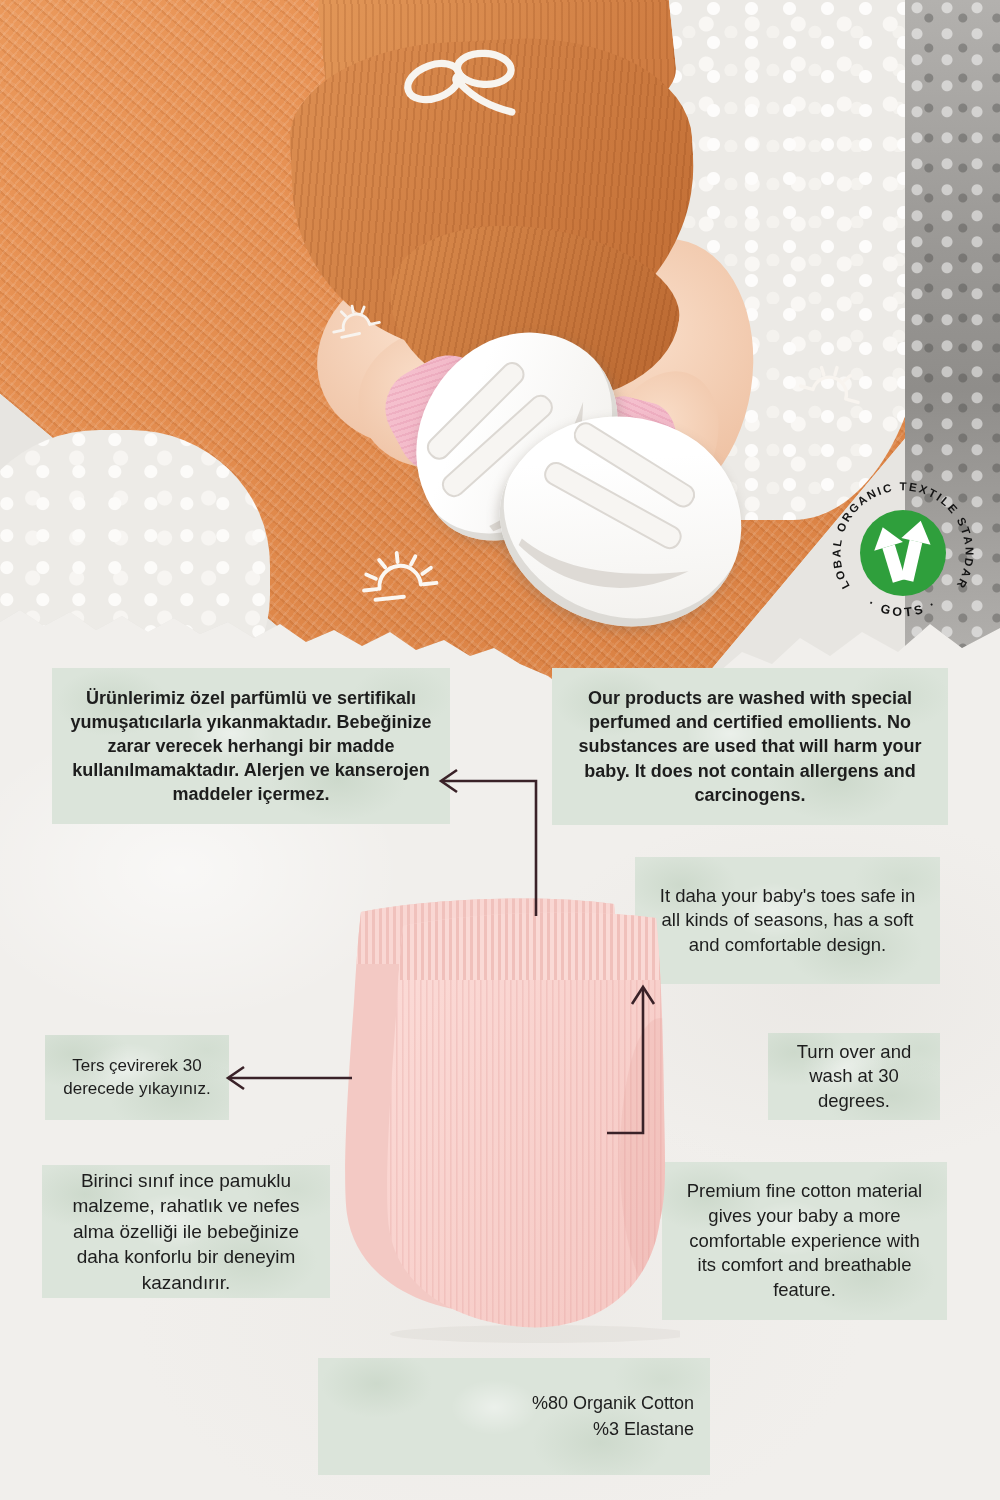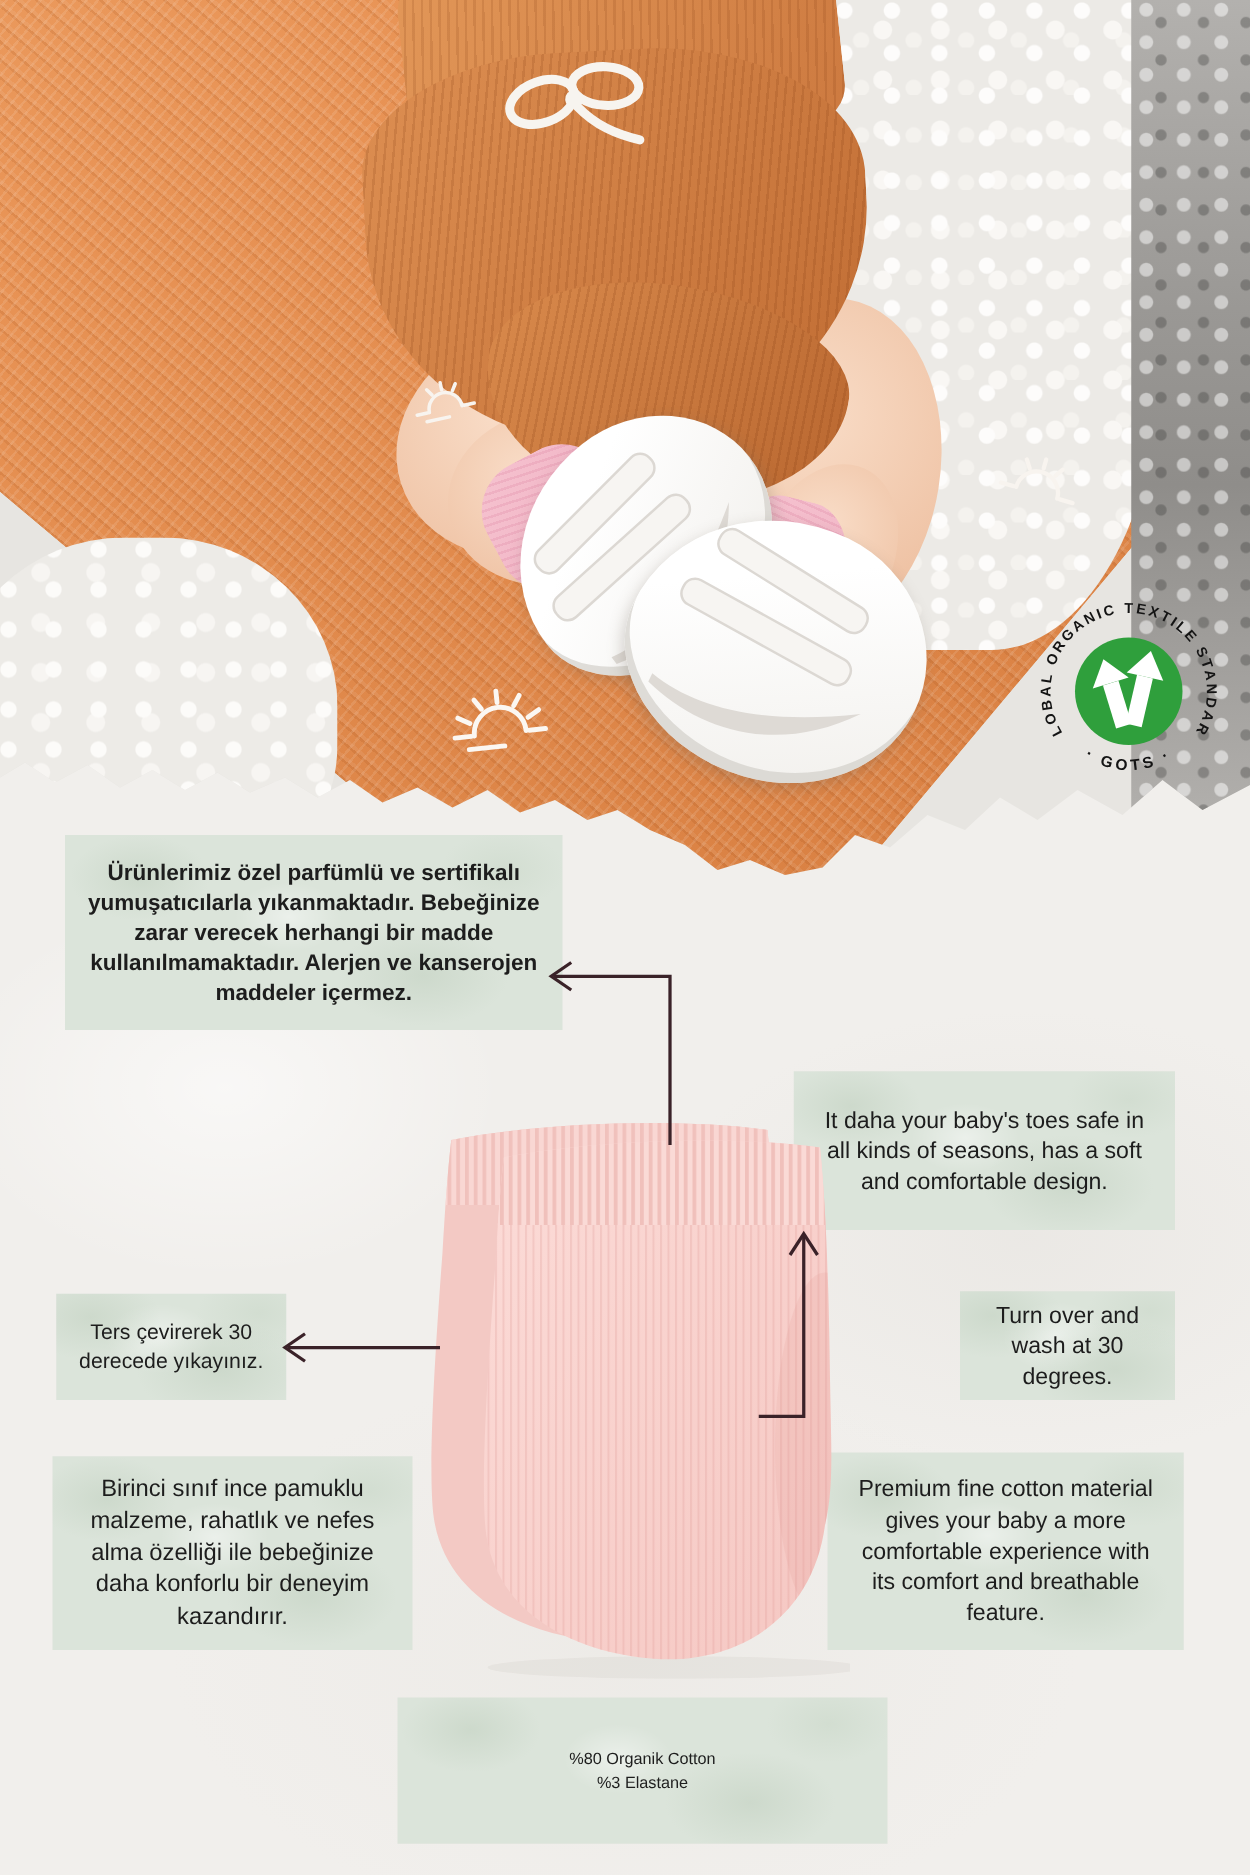--- a/index.html
+++ b/index.html
@@ -84,23 +84,23 @@
       radial-gradient(ellipse 110px 65px at 72% 72%, rgba(178,196,176,.34), transparent 62%),
       radial-gradient(ellipse 70px 45px at 45% 42%, rgba(255,255,255,.45), transparent 62%),
       radial-gradient(ellipse 80px 50px at 88% 18%, rgba(190,206,188,.30), transparent 62%);}
   .bold{font-weight:700;}
   .b1{left:40px;top:668px;width:398px;height:156px;font-size:18px;line-height:1.34;margin-left:12px;}
   .b2{left:552px;top:668px;width:396px;height:157px;font-size:18px;line-height:1.34;}
   .b3{left:40px;top:859px;width:300px;height:124px;font-size:19px;line-height:1.32;}
   .b4{left:635px;top:857px;width:305px;height:127px;font-size:18.5px;line-height:1.32;}
   .b5{left:45px;top:1035px;width:184px;height:85px;font-size:17px;line-height:1.3;}
   .b6{left:768px;top:1033px;width:172px;height:87px;font-size:18.5px;line-height:1.3;}
-  .b7{left:42px;top:1165px;width:288px;height:155px;font-size:19px;line-height:1.34;}
+  .b7{left:42px;top:1165px;width:288px;height:133px;font-size:19px;line-height:1.34;}
   .b8{left:662px;top:1162px;width:285px;height:158px;font-size:18.5px;line-height:1.34;}
-  .b9{left:318px;top:1358px;width:392px;height:117px;font-size:13px;line-height:1.42;flex-direction:column;}
+  .b9{left:318px;top:1358px;width:392px;height:117px;font-size:18px;line-height:1.42;flex-direction:column;align-items:flex-end;}
 
   
   .sock-art{position:absolute;left:330px;top:898px;width:350px;height:445px;}
   .arrows{position:absolute;left:0;top:0;width:1000px;height:1500px;pointer-events:none;}
 </style>
 </head>
 <body>
 
 <div class="page">
 
@@ -190,20 +190,23 @@
         <textPath href="#arcTop" startOffset="50%" text-anchor="middle">GLOBAL ORGANIC TEXTILE STANDARD</textPath>
       </text>
       <text font-family="Liberation Sans, sans-serif" font-size="12.5" font-weight="bold" letter-spacing="3" fill="#141414">
         <textPath href="#arcBot" startOffset="50%" text-anchor="middle">· GOTS ·</textPath>
       </text>
     </svg>
   </div>
 
   <div class="box bold b1">
       <span>Ürünlerimiz özel parfümlü ve sertifikalı yumuşatıcılarla yıkanmaktadır. Bebeğinize zarar verecek herhangi bir madde kullanılmamaktadır. Alerjen ve kanserojen maddeler içermez.</span>
+    </div>
+  <div class="box bold b2">
+      <span>Our products are washed with special perfumed and certified emollients. No substances are used that will harm your baby. It does not contain allergens and carcinogens.</span>
     </div>
   <div class="box b4">
       <span>It daha your baby's toes safe in all kinds of seasons, has a soft and comfortable design.</span>
     </div>
   <div class="box b5">
       <span>Ters çevirerek 30 derecede yıkayınız.</span>
     </div>
   <div class="box b6">
       <span>Turn over and wash at 30 degrees.</span>
     </div>

